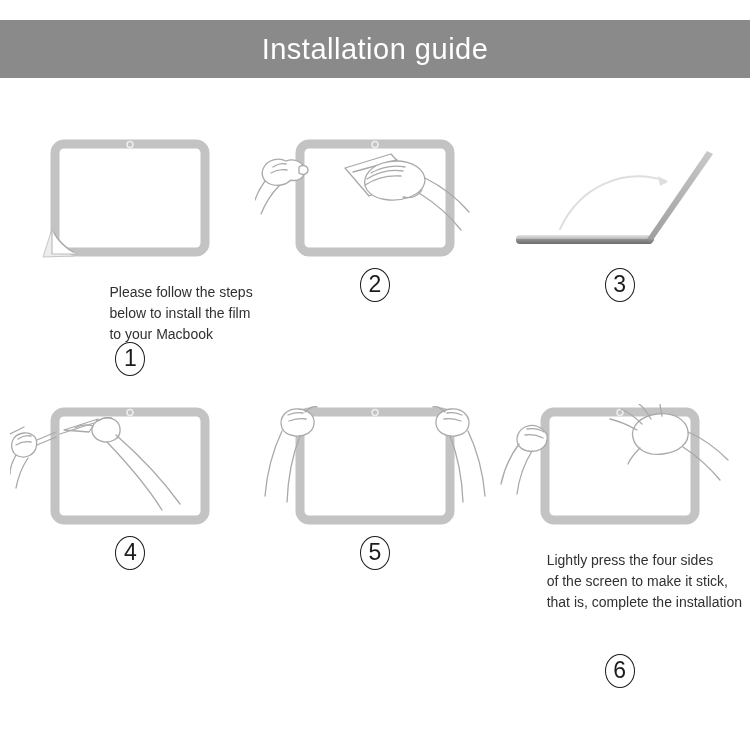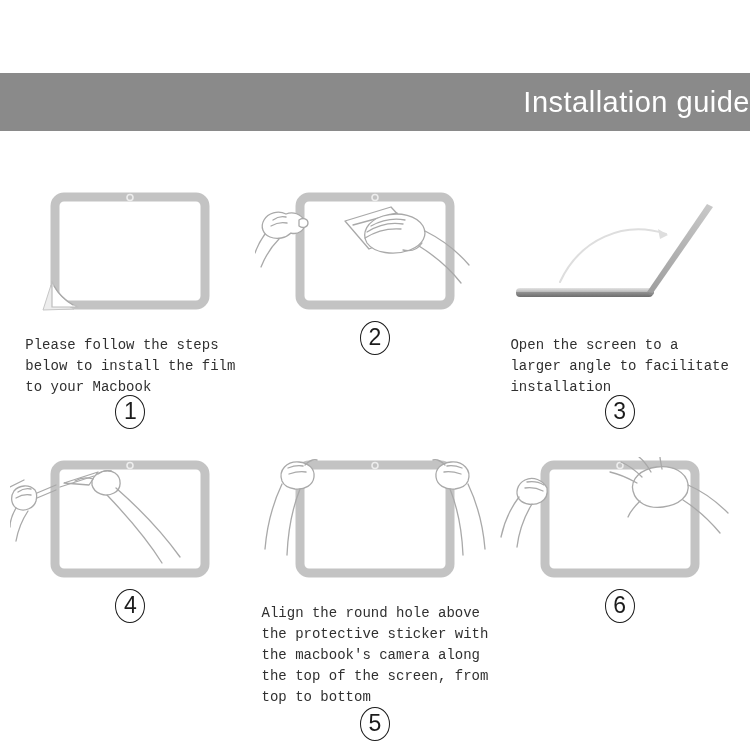--- a/index.html
+++ b/index.html
@@ -1,31 +1,31 @@
 <!DOCTYPE html>
 <html style="--page-bg: #ffffff; --header-bg: #8a8a8a; --header-text: #ffffff; --device-frame: #c3c3c3; --device-screen: #ffffff; --line-art: #a9a9a9; --caption-text: #303030; --number-color: #1c1c1c;"><head>
 <meta charset="utf-8">
 <style>
   html,body{margin:0;padding:0;}
   body{font-family:"Liberation Sans",sans-serif;background:#ffffff;}
   .page{position:relative;width:750px;height:750px;background:var(--page-bg,#fff);overflow:hidden;}
 
-  header.banner{margin-top:73px;height:58px;background:var(--header-bg,#8a8a8a);
-    display:flex;align-items:center;justify-content:flex-end;}
+  header.banner{margin-top:20px;height:58px;background:var(--header-bg,#8a8a8a);
+    display:flex;align-items:center;justify-content:center;}
   h1.banner-title{margin:0;font-size:29px;font-weight:400;letter-spacing:.5px;color:var(--header-text,#fff);}
 
   .row{display:grid;grid-template-columns:repeat(3,1fr);width:734px;margin:0 auto;}
   .row-1{margin-top:56px;}
   .row-2{margin-top:26px;}
 
   .step{display:flex;flex-direction:column;align-items:center;}
   .figure{height:128px;display:flex;align-items:flex-end;justify-content:center;}
   .figure svg{display:block;}
 
-  .cap-box{display:flex;justify-content:center;margin-top:6px;width:100%;font-family:Liberation Mono, monospace;}
+  .cap-box{display:flex;justify-content:flex-end;margin-top:6px;width:100%;}
   .row-1 .cap-box{height:68px;}
   .row-2 .cap-box{height:112px;}
   .caption{font-size:14px;line-height:21px;color:var(--caption-text,#303030);text-align:left;width:max-content;}
 
   .num-wrap{margin-top:6px;}
   .num{width:30px;height:34px;border:1.5px solid var(--number-color,#1c1c1c);border-radius:50%;
     display:flex;align-items:center;justify-content:center;
     font-size:23px;color:var(--number-color,#1c1c1c);box-sizing:border-box;padding-bottom:1px;}
 
   
@@ -108,23 +108,20 @@
                 <stop offset="1" stop-color="#c9c9c9"></stop>
             </linearGradient>
           </defs>
           <path class="arrow" d="M60 93 C80 50 124 31 166 45"></path>
           <polygon points="168,46 158,40 160,50" fill="#dedede"></polygon>
           <rect x="16" y="99" width="137" height="9" rx="4" fill="url(#lapbase)"></rect>
           <ellipse cx="151" cy="103.5" rx="3" ry="2.5" fill="#8a8a8a"></ellipse>
           <polygon points="147,103 153,104 213,18 207,15" fill="url(#lapscreen)"></polygon>
         </svg>
       </div>
-      <div class="cap-box">
-          <p class="caption">Open the screen to a<br>larger angle to facilitate<br>installation</p>
-        </div>
       <div class="num-wrap">
           <div class="num">3</div>
         </div>
     </div>
 
   </section>
 
   <section class="row row-2">
 
     <div class="step">
@@ -166,23 +163,20 @@
           <path class="ln" d="M27 27 C18 46 12 68 10 92"></path>
           <path class="ln" d="M45 32 C37 52 33 74 32 98"></path>
           <path class="hand" d="M213 24 C217 13 208 4 196 5 C186 6 180 12 181 20 C182 28 190 33 200 32 C207 31 211 29 213 24 Z"></path>
           <path class="ln" d="M207 11 C202 9 197 8 192 9"></path>
           <path class="ln" d="M206 17 C200 15 194 14 189 15"></path>
           <path class="ln" d="M190 8 C186 4 182 2 178 3"></path>
           <path class="ln" d="M213 27 C222 46 228 68 230 92"></path>
           <path class="ln" d="M195 32 C203 52 207 74 208 98"></path>
         </svg>
       </div>
-      <div class="cap-box">
-          <p class="caption">Align the round hole above<br>the protective sticker with<br>the macbook's camera along<br>the top of the screen, from<br>top to bottom</p>
-        </div>
       <div class="num-wrap">
           <div class="num">5</div>
         </div>
     </div>
 
     <div class="step">
       <div class="figure">
         <svg width="240" height="126" viewBox="0 0 240 126">
           <rect class="frame" x="45" y="8" width="150" height="108" rx="9"></rect>
           <circle class="cam" cx="120" cy="8.5" r="3"></circle>
@@ -194,19 +188,22 @@
           <path class="hand" d="M133 34 C130 22 141 12 157 10 C173 8 186 15 188 27 C190 39 179 48 163 50 C148 52 136 46 133 34 Z"></path>
           <path class="ln" d="M137 26 C128 21 119 17 110 15"></path>
           <path class="ln" d="M142 20 C135 13 128 8 121 5"></path>
           <path class="ln" d="M151 15 C147 8 143 3 139 0"></path>
           <path class="ln" d="M162 12 C161 6 160 2 160 0"></path>
           <path class="ln" d="M140 44 C134 50 130 55 128 60"></path>
           <path class="ln" d="M188 28 C202 34 216 44 228 56"></path>
           <path class="ln" d="M183 43 C197 52 210 64 220 76"></path>
         </svg>
       </div>
+      <div class="cap-box">
+          <p class="caption">Lightly press the four sides<br>of the screen to make it stick,<br>that is, complete the installation</p>
+        </div>
       <div class="num-wrap">
           <div class="num">6</div>
         </div>
     </div>
 
   </section>
 </div>
 
 </body></html>

